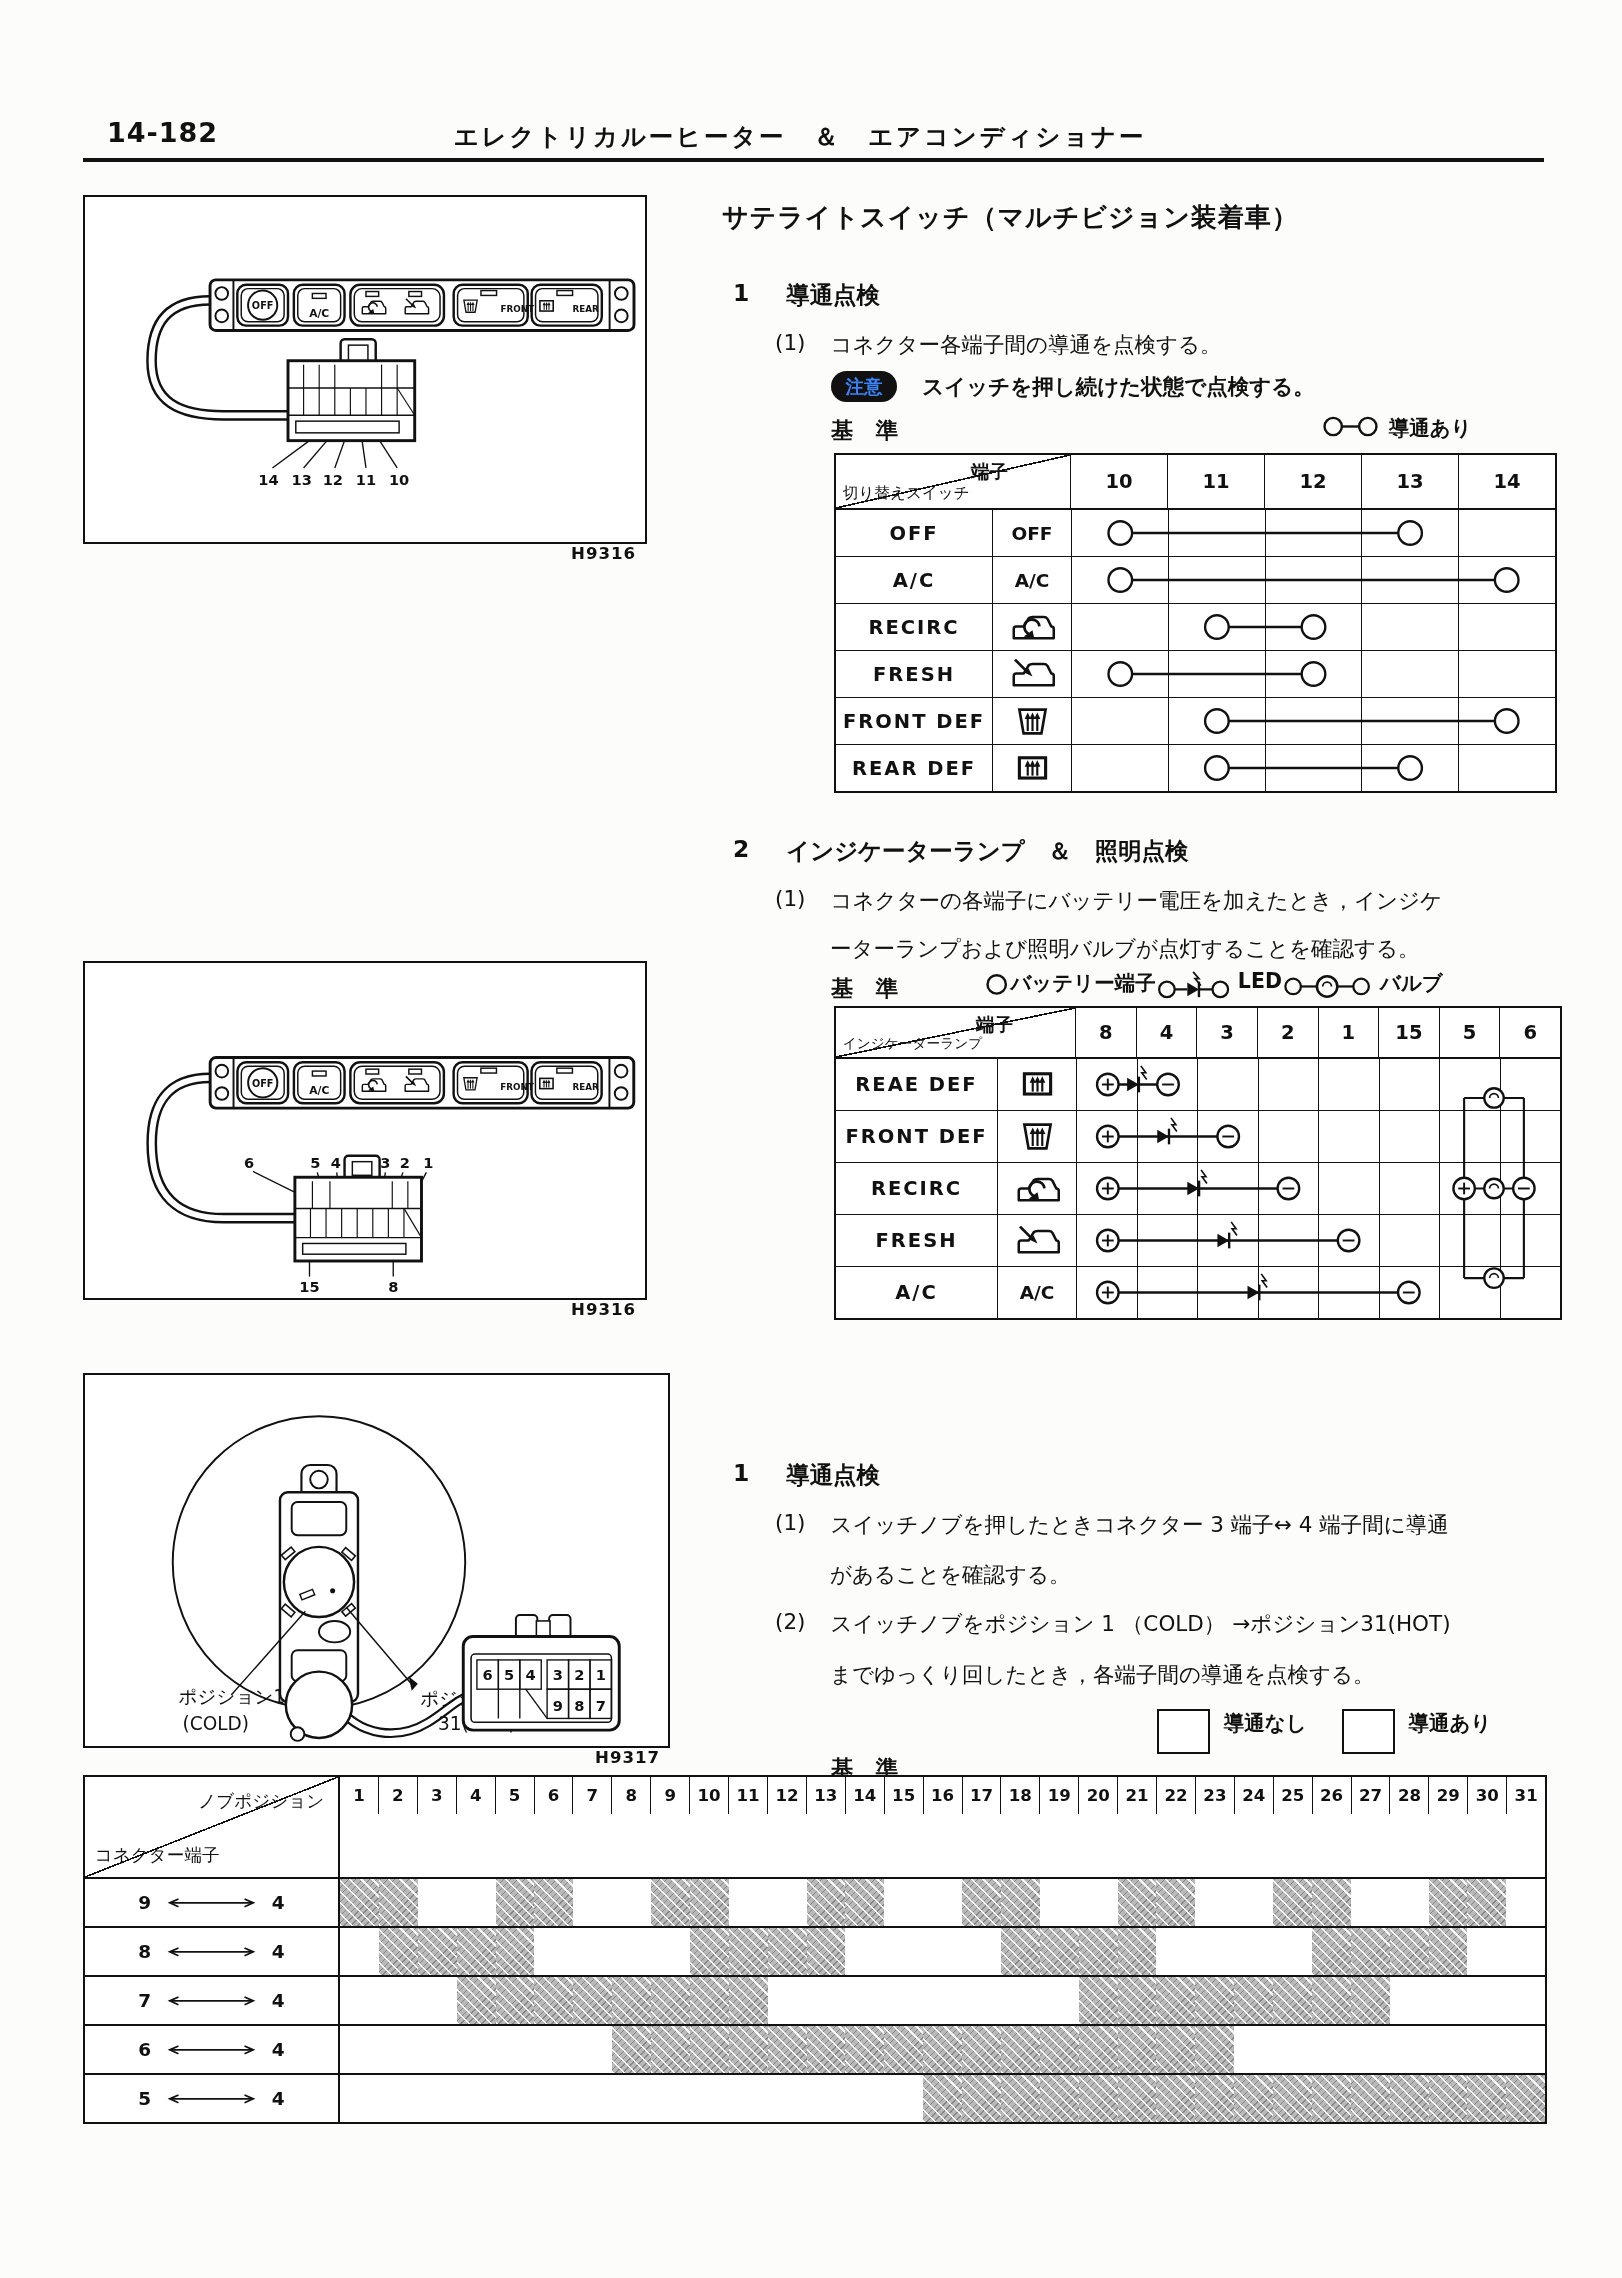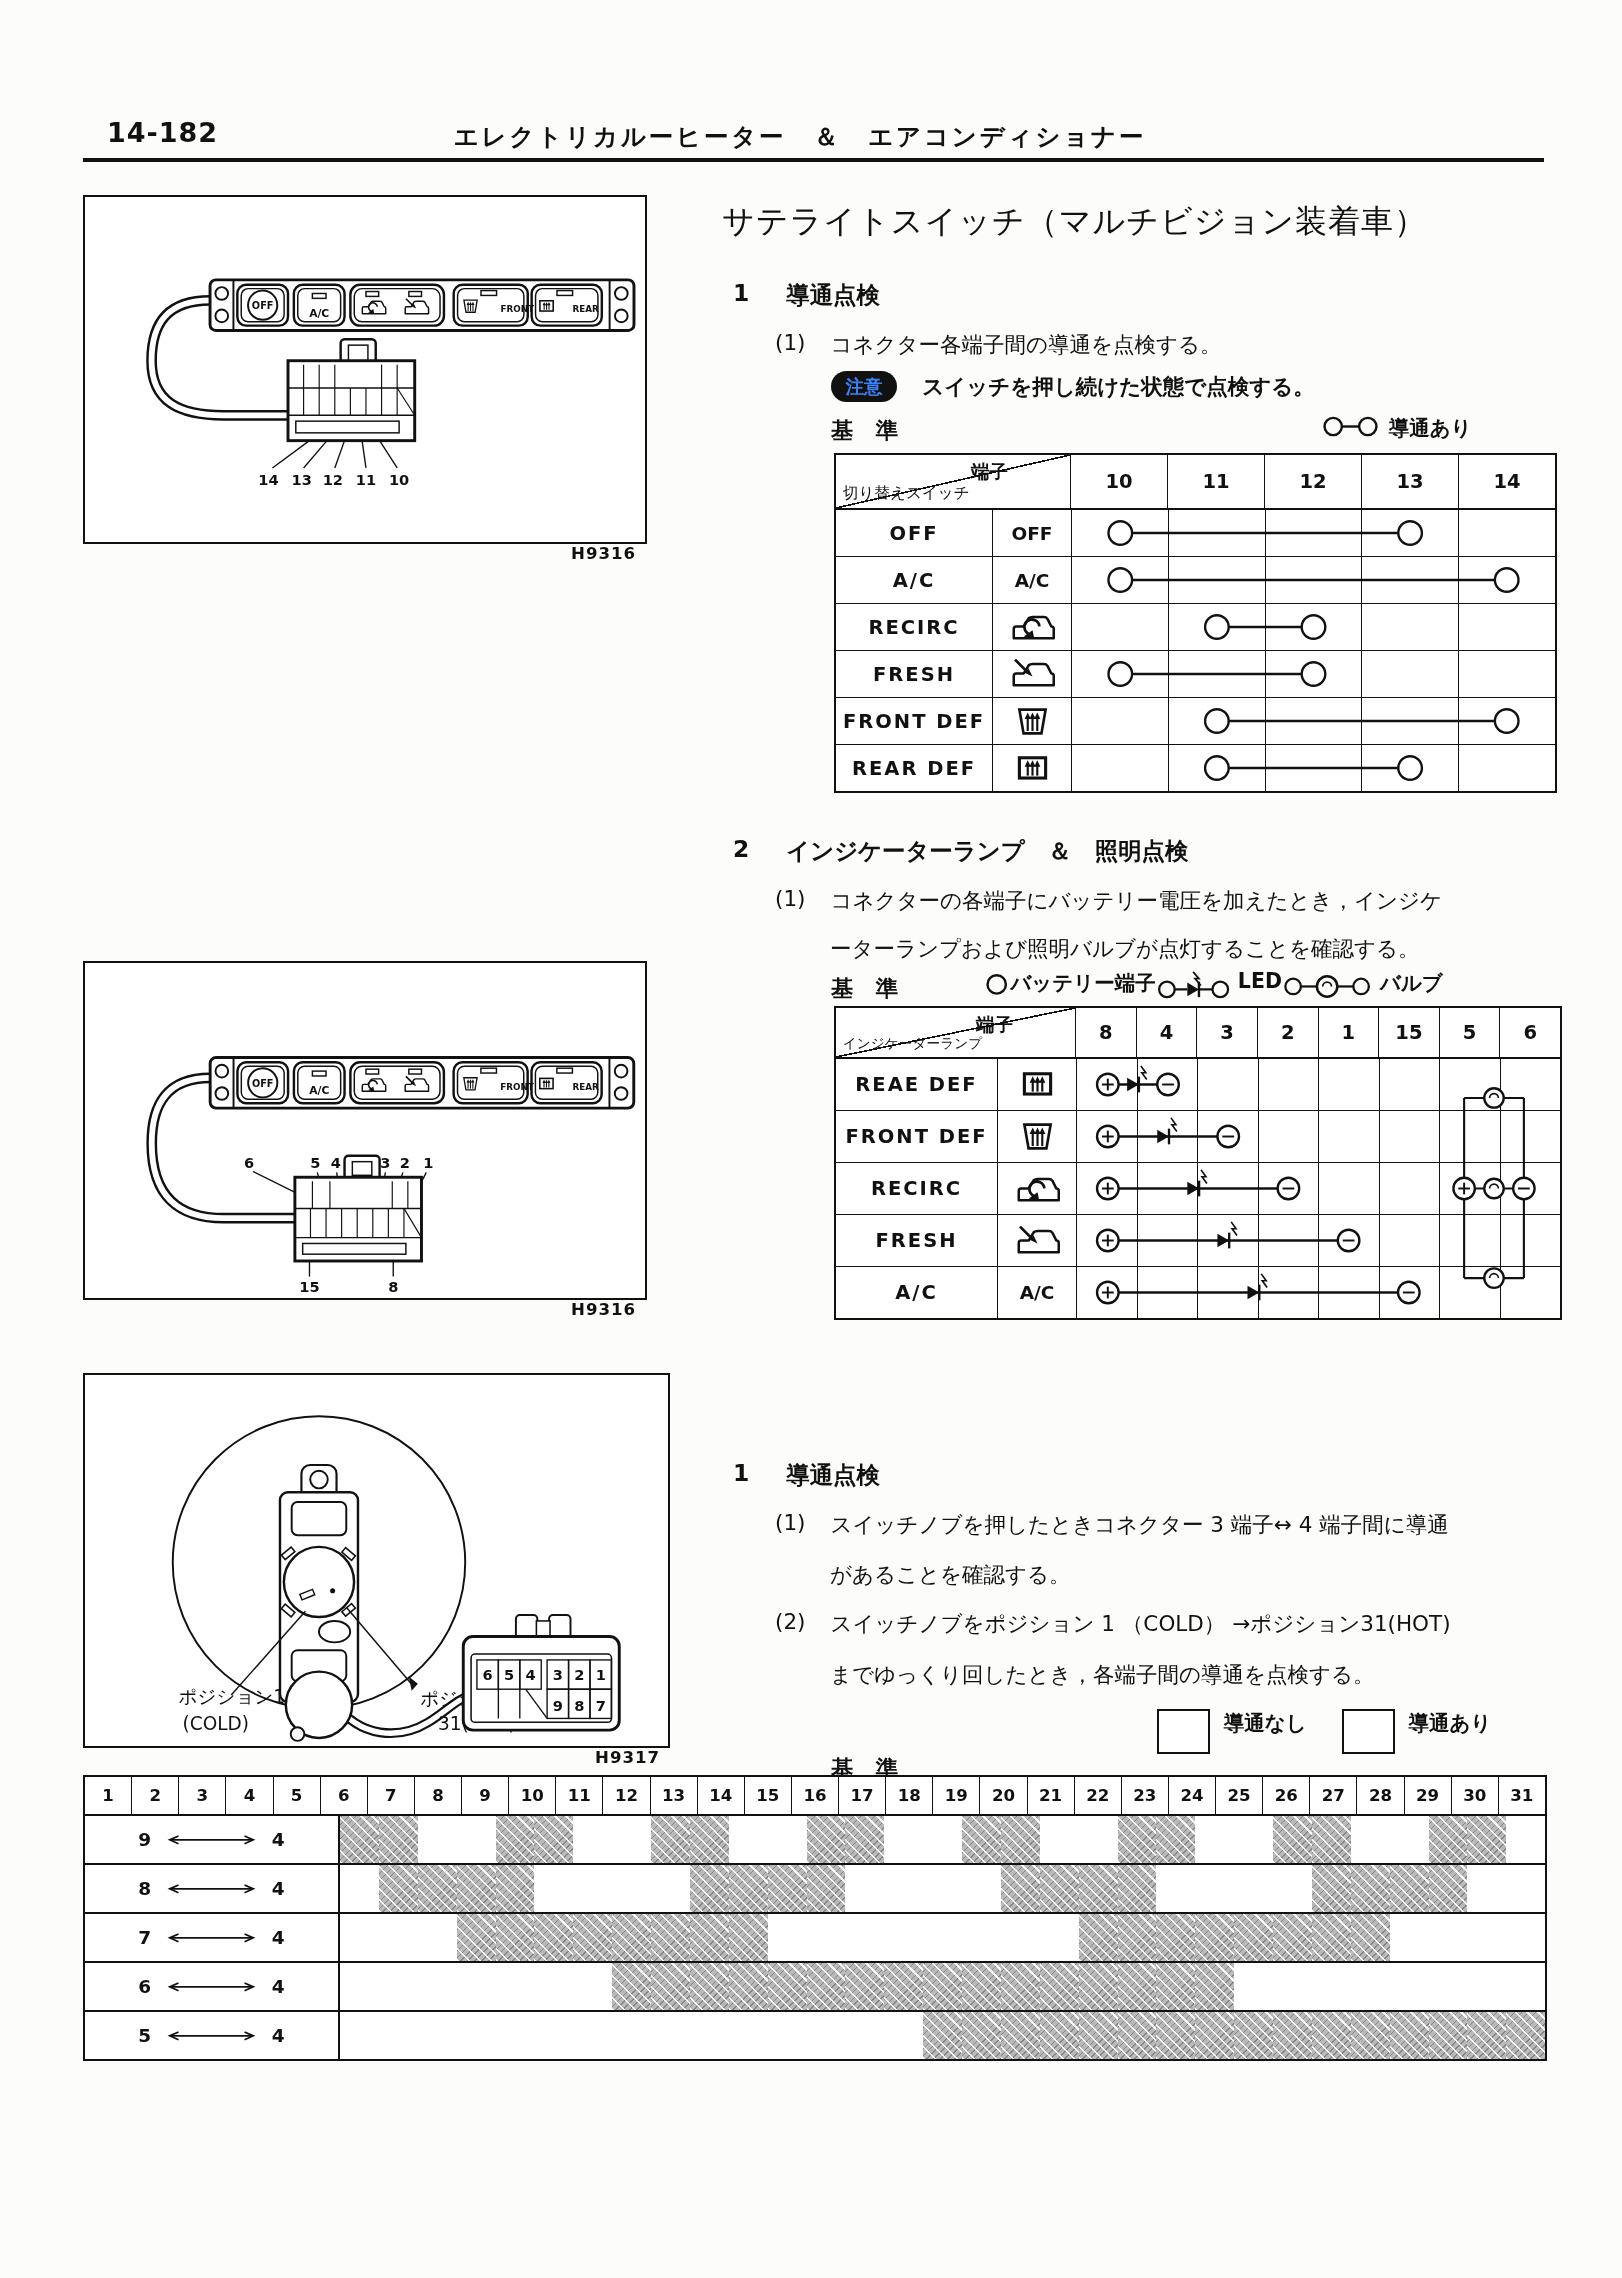--- a/index.html
+++ b/index.html
@@ -13,21 +13,21 @@
   .page-number{left:107px;top:117px;font-size:27px;font-weight:bold;letter-spacing:1px}
   .header-title{left:410px;top:121px;width:780px;text-align:center;font-size:24.4px;font-weight:bold;letter-spacing:2.9px}
   .header-rule{left:83px;top:158px;width:1461px;height:3.9px;background:#111}
   
   .figbox{border:2.4px solid #111;background:#fff}
   #fig1{left:83px;top:195px;width:560px;height:345px}
   #fig2{left:83px;top:961px;width:560px;height:335px}
   #fig3{left:83px;top:1373px;width:583px;height:371px}
   .figcode{font-size:16.6px;font-weight:600;letter-spacing:1px}
   
-  .sat-title{left:722px;top:200px;font-size:32px;font-weight:normal;letter-spacing:1px}
+  .sat-title{left:722px;top:200px;font-size:26px;font-weight:bold;letter-spacing:1px}
   .sec-head{display:flex;gap:37px;font-size:23.4px;font-weight:bold}
   .step{display:flex;gap:25px;font-size:21.5px}
   .note-row{display:flex;align-items:center;gap:25px}
   .note-badge{background:#111;color:#3b82f6;border-radius:15.6px;padding:2.9px 14.6px;font-size:18.5px;font-weight:bold}
   .note-text{font-size:21.5px;font-weight:bold}
   .std{font-size:22.4px;font-weight:bold}
   .legend-row{display:flex;gap:9.8px;font-size:20.5px;font-weight:bold}
   
   .ctable{background:#fff;border:2.9px solid #111}
   #table1{left:834px;top:453px;width:719px}
@@ -719,20 +719,24 @@
   <div class="abs legend-row" style="left:1157px;top:1709px;gap:13.7px">
     <span class="swatch"></span>
     <span>導通なし</span>
     <span class="swatch hatch" style="margin-left:21.5px"></span>
     <span>導通あり</span>
   </div>
   <div class="abs std" style="left:831px;top:1753px">基　準</div>
 
   <div class="abs" id="btable">
     <div class="bt-head">
+      <div class="bt-corner">
+        <span class="ct">ノブポジション</span>
+        <span class="cb">コネクター端子</span>
+      </div>
       <div class="bt-hr">
         <div class="bt-nums" id="bt-nums">
             <div class="c">1</div>
             <div class="c">2</div>
             <div class="c">3</div>
             <div class="c">4</div>
             <div class="c">5</div>
             <div class="c">6</div>
             <div class="c">7</div>
             <div class="c">8</div>

